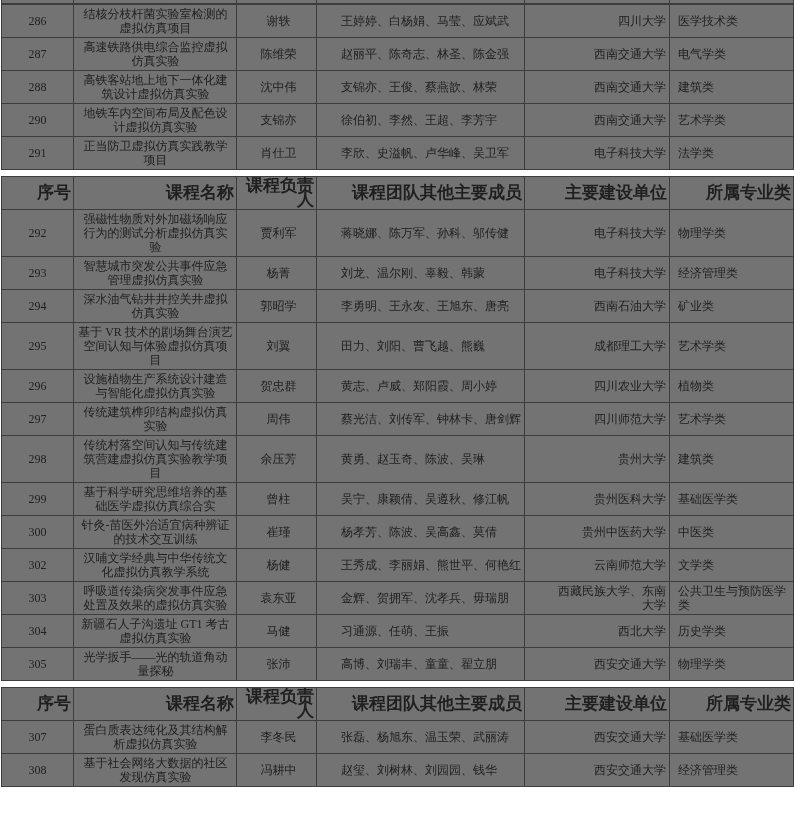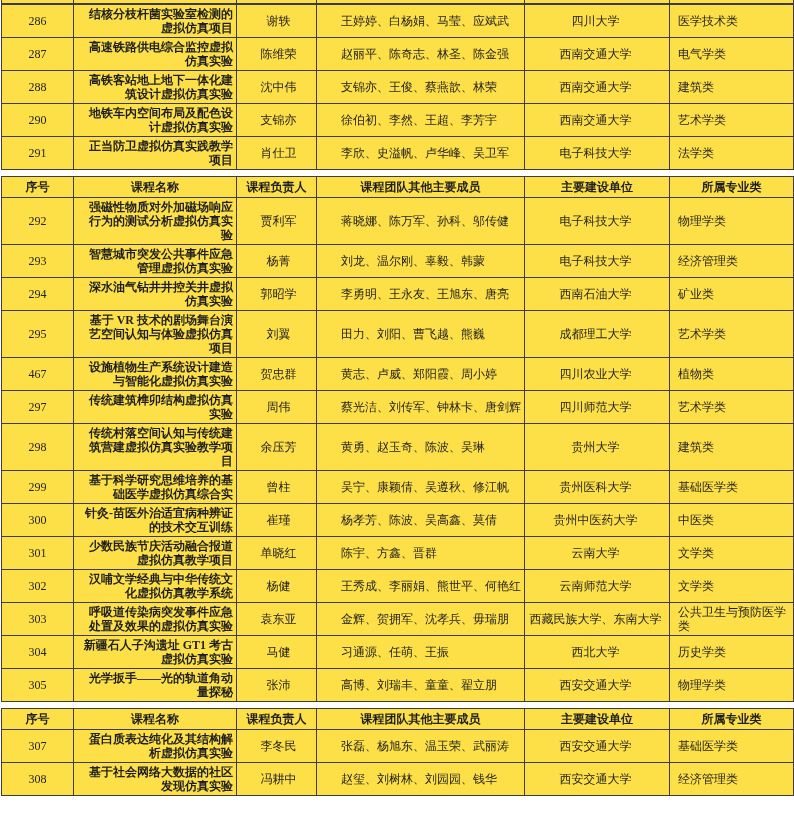--- a/index.html
+++ b/index.html
@@ -9,48 +9,48 @@
     height: 834px;
     overflow: hidden;
     font-family: "Liberation Serif", "DejaVu Serif", serif;
     color: #1f1f1f;
   }
   .page { width: 794px; padding: 0 1px; }
   table.grid {
     width: 792px;
     table-layout: fixed;
     border-collapse: collapse;
-    background: #fde047;
+    background: #737373;
   }
   table.grid col.c1 { width: 72px; }
   table.grid col.c2 { width: 163px; }
   table.grid col.c3 { width: 80px; }
   table.grid col.c4 { width: 208px; }
   table.grid col.c5 { width: 145px; }
   table.grid col.c6 { width: 124px; }
   table.grid th, table.grid td {
     border: 1px solid #3d3d3d;
     font-size: 12px;
     line-height: 14px;
     vertical-align: middle;
     word-break: break-all;
     overflow: hidden;
   }
   table.grid th {
     font-weight: bold;
-    text-align: center;
+    text-align: right;
     height: 21px;
     padding: 2px 2px;
-    font-size: 12px;
+    font-size: 17px;
   }
   td.c-no { text-align: center; font-size: 12.5px; padding: 2px 2px; }
-  td.c-course  { text-align: right; padding: 2px 3px 2px 4px; font-weight: bold; }
+  td.c-course  { text-align: center; padding: 2px 3px 2px 4px; }
   td.c-leader  { text-align: center; padding: 2px 3px 2px 7px; }
   td.c-members { text-align: left; padding: 2px 3px 2px 24px; }
-  td.c-unit    { text-align: center; padding: 2px 3px 2px 0; }
+  td.c-unit    { text-align: right; padding: 2px 3px 2px 24px; }
   td.c-category{ text-align: left; padding: 2px 3px 2px 8px; font-family: Liberation Serif, serif; }
   .gap { height: 6px; }
   table.sliver td { height: 3px; padding: 0; }
   table.sliver-top td { border-top: none; }
 </style>
 </head>
 <body>
 
 <div class="page">
 
@@ -176,21 +176,21 @@
   </tr>
         <tr>
     <td class="c-no">295</td>
     <td class="c-course">基于 VR 技术的剧场舞台演艺空间认知与体验虚拟仿真项目</td>
     <td class="c-leader">刘翼</td>
     <td class="c-members">田力、刘阳、曹飞越、熊巍</td>
     <td class="c-unit">成都理工大学</td>
     <td class="c-category">艺术学类</td>
   </tr>
         <tr>
-    <td class="c-no">467</td>
+    <td class="c-no">296</td>
     <td class="c-course">设施植物生产系统设计建造与智能化虚拟仿真实验</td>
     <td class="c-leader">贺忠群</td>
     <td class="c-members">黄志、卢威、郑阳霞、周小婷</td>
     <td class="c-unit">四川农业大学</td>
     <td class="c-category">植物类</td>
   </tr>
         <tr>
     <td class="c-no">297</td>
     <td class="c-course">传统建筑榫卯结构虚拟仿真实验</td>
     <td class="c-leader">周伟</td>
@@ -214,28 +214,20 @@
     <td class="c-unit">贵州医科大学</td>
     <td class="c-category">基础医学类</td>
   </tr>
         <tr>
     <td class="c-no">300</td>
     <td class="c-course">针灸-苗医外治适宜病种辨证的技术交互训练</td>
     <td class="c-leader">崔瑾</td>
     <td class="c-members">杨孝芳、陈波、吴高鑫、莫倩</td>
     <td class="c-unit">贵州中医药大学</td>
     <td class="c-category">中医类</td>
-  </tr>
-        <tr>
-    <td class="c-no">301</td>
-    <td class="c-course">少数民族节庆活动融合报道虚拟仿真教学项目</td>
-    <td class="c-leader">单晓红</td>
-    <td class="c-members">陈宇、方鑫、晋群</td>
-    <td class="c-unit">云南大学</td>
-    <td class="c-category">文学类</td>
   </tr>
         <tr>
     <td class="c-no">302</td>
     <td class="c-course">汉哺文学经典与中华传统文化虚拟仿真教学系统</td>
     <td class="c-leader">杨健</td>
     <td class="c-members">王秀成、李丽娟、熊世平、何艳红</td>
     <td class="c-unit">云南师范大学</td>
     <td class="c-category">文学类</td>
   </tr>
         <tr>

